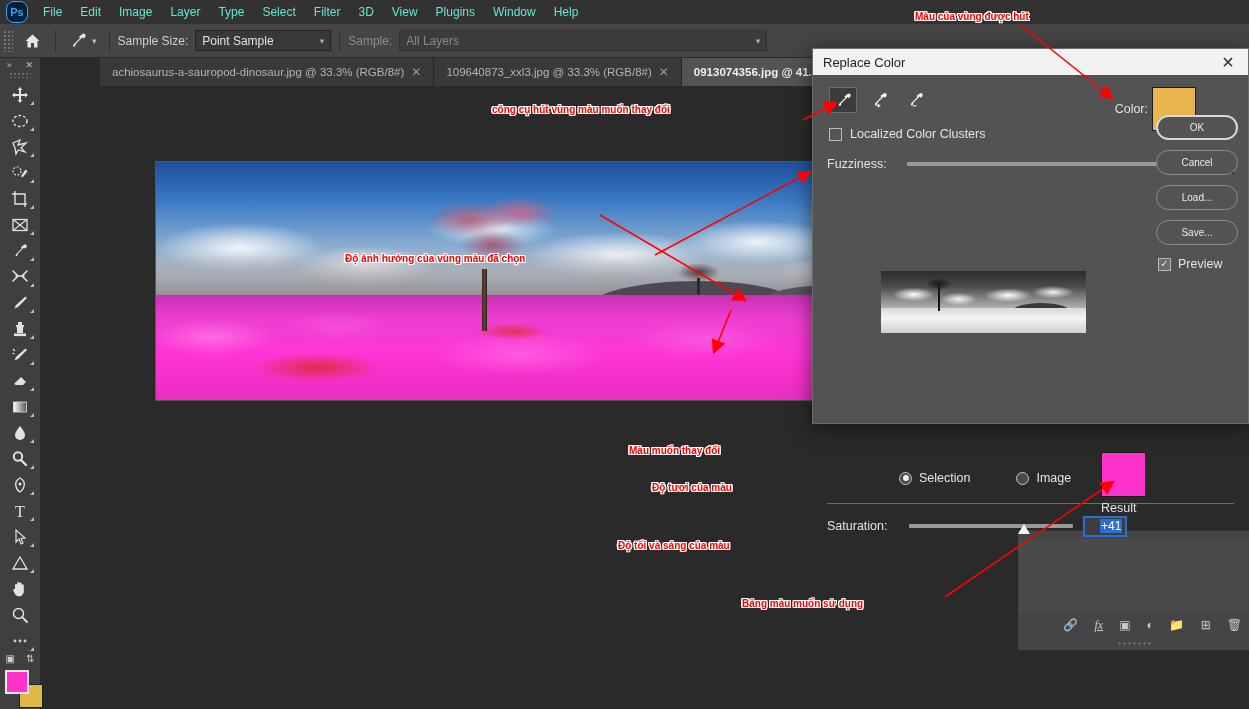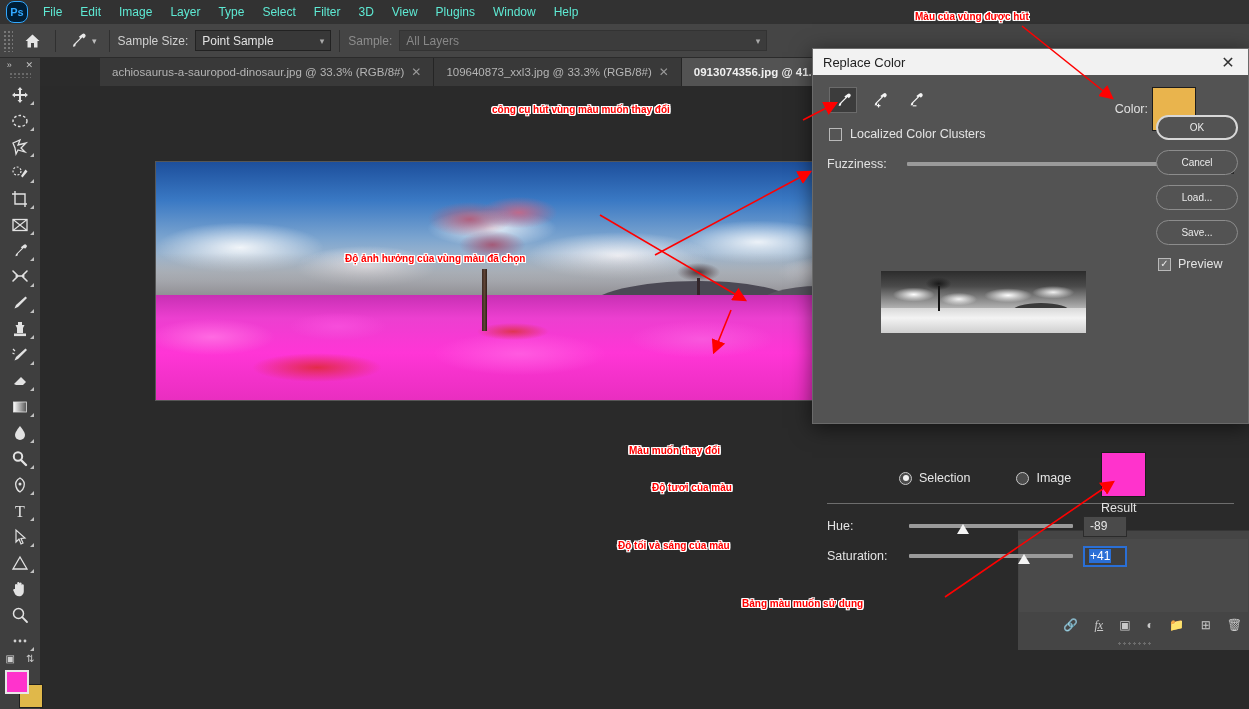--- a/index.html
+++ b/index.html
@@ -265,21 +265,21 @@
     position: absolute; top: 7px; width: 0; height: 0; margin-left: -6px;
     border-left: 6px solid transparent; border-right: 6px solid transparent;
     border-bottom: 10px solid #f4f4f4;
   }
   .numbox {
     width: 44px; height: 21px; background: #4a4a4a; border: 1px solid #2b2b2b;
     color: #e6e6e6; font-size: 12px; display: flex; align-items: center;
     padding-left: 6px;
   }
   .numbox.focused {
-    border: 2px solid #2a6fd6; background: #3e3e3e; padding-left: 4px;
+    border: 2px solid #2a6fd6; background: #3e3e3e; padding-left: 15px;
   }
   .numbox.focused .sel {
     background: #2a6fd6; color: #fff; padding: 0 1px;
   }
 
   .preview-thumb {
     position: absolute; left: 68px; top: 196px; width: 205px; height: 62px;
     background: #222; overflow: hidden; border: 0;
   }
   .pv-sky {
@@ -662,30 +662,20 @@
         <div class="radio">
           <span class="rdot"></span>
           <span>Image</span>
         </div>
       </div>
 
       <div class="hsl-divider"></div>
 
       <div class="hsl">
         <div class="hsl-row">
-          <span class="cap">Hue:</span>
-          <div class="slider">
-            <div class="track"></div>
-            <div class="thumb" id="hue-thumb" style="left: 33%;"></div>
-          </div>
-          <div class="numbox">
-            <span>-89</span>
-          </div>
-        </div>
-        <div class="hsl-row">
           <span class="cap">Saturation:</span>
           <div class="slider">
             <div class="track"></div>
             <div class="thumb" id="sat-thumb" style="left: 70%;"></div>
           </div>
           <div class="numbox focused">
             <span class="sel">+41</span>
           </div>
         </div>
       </div>

